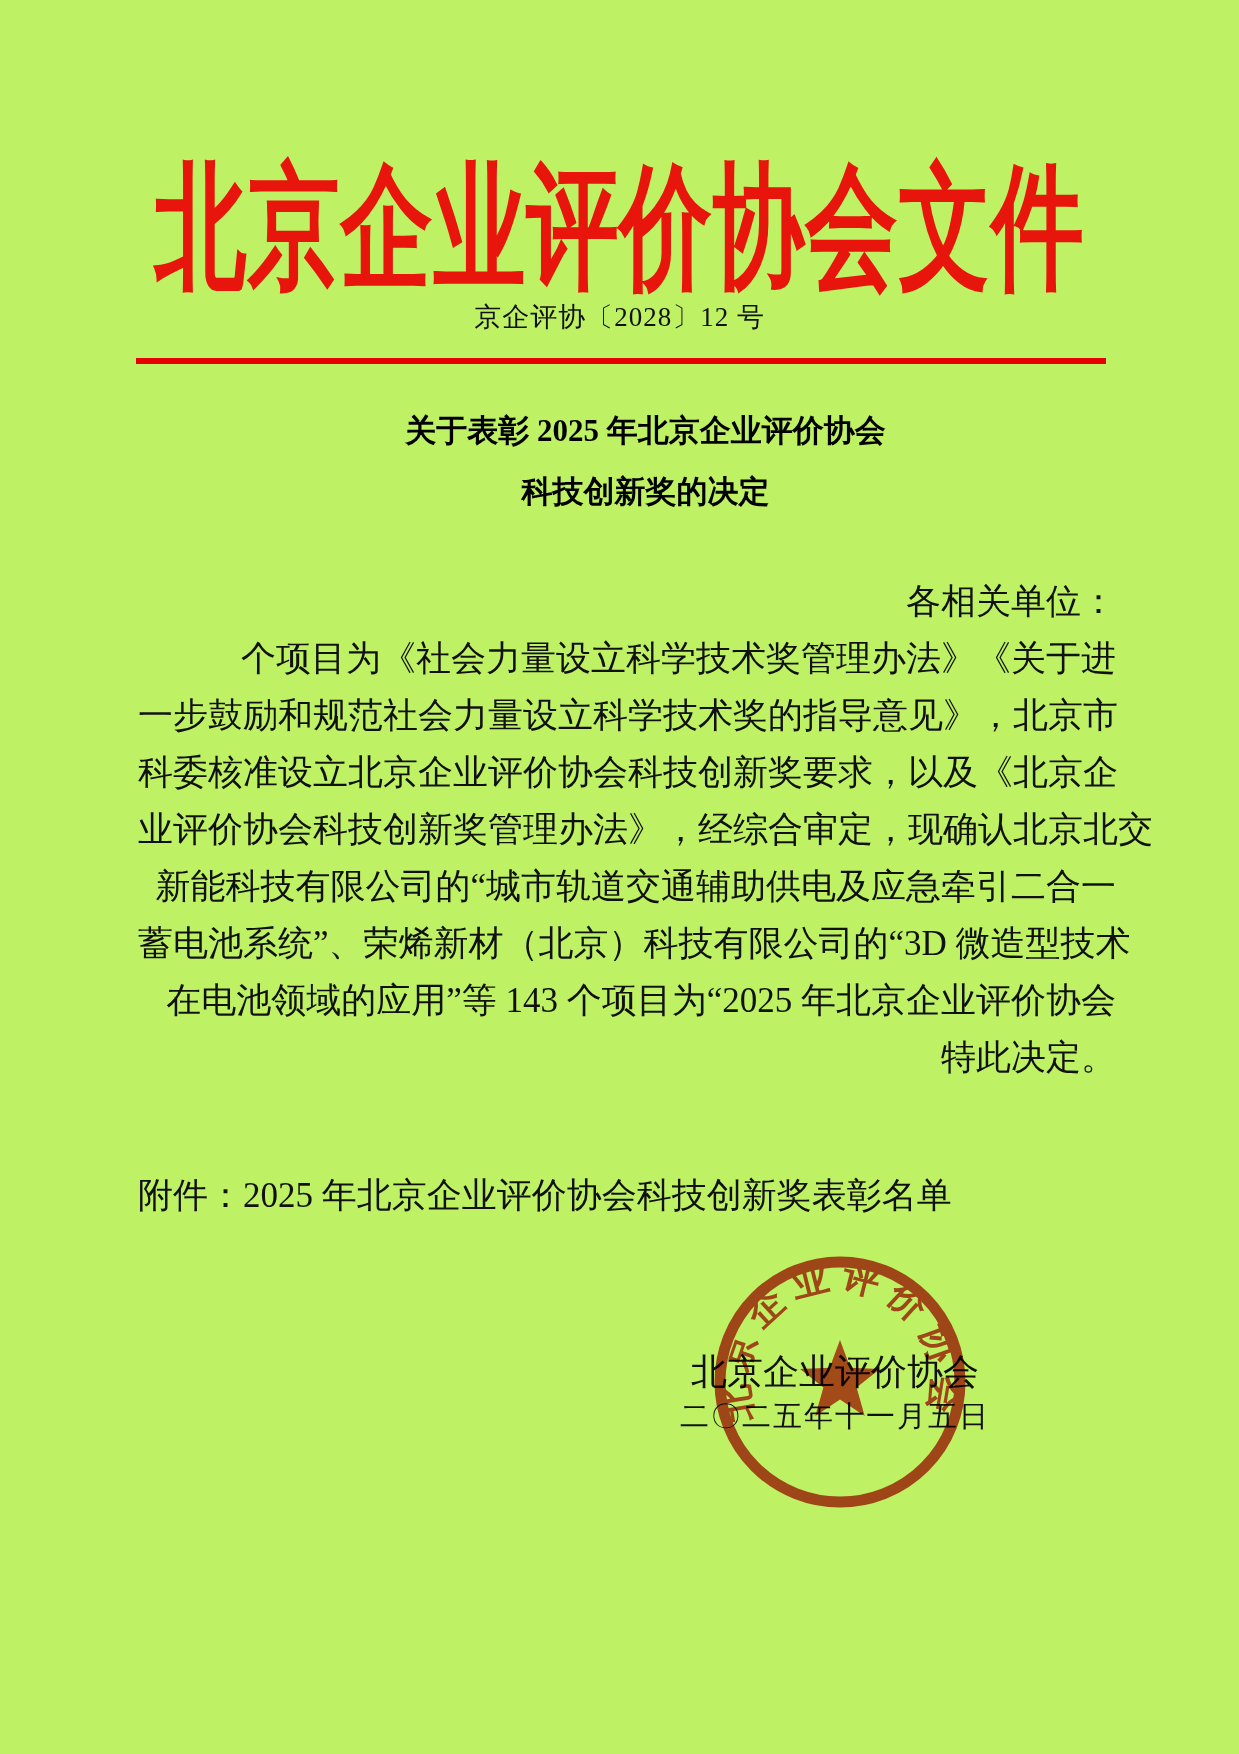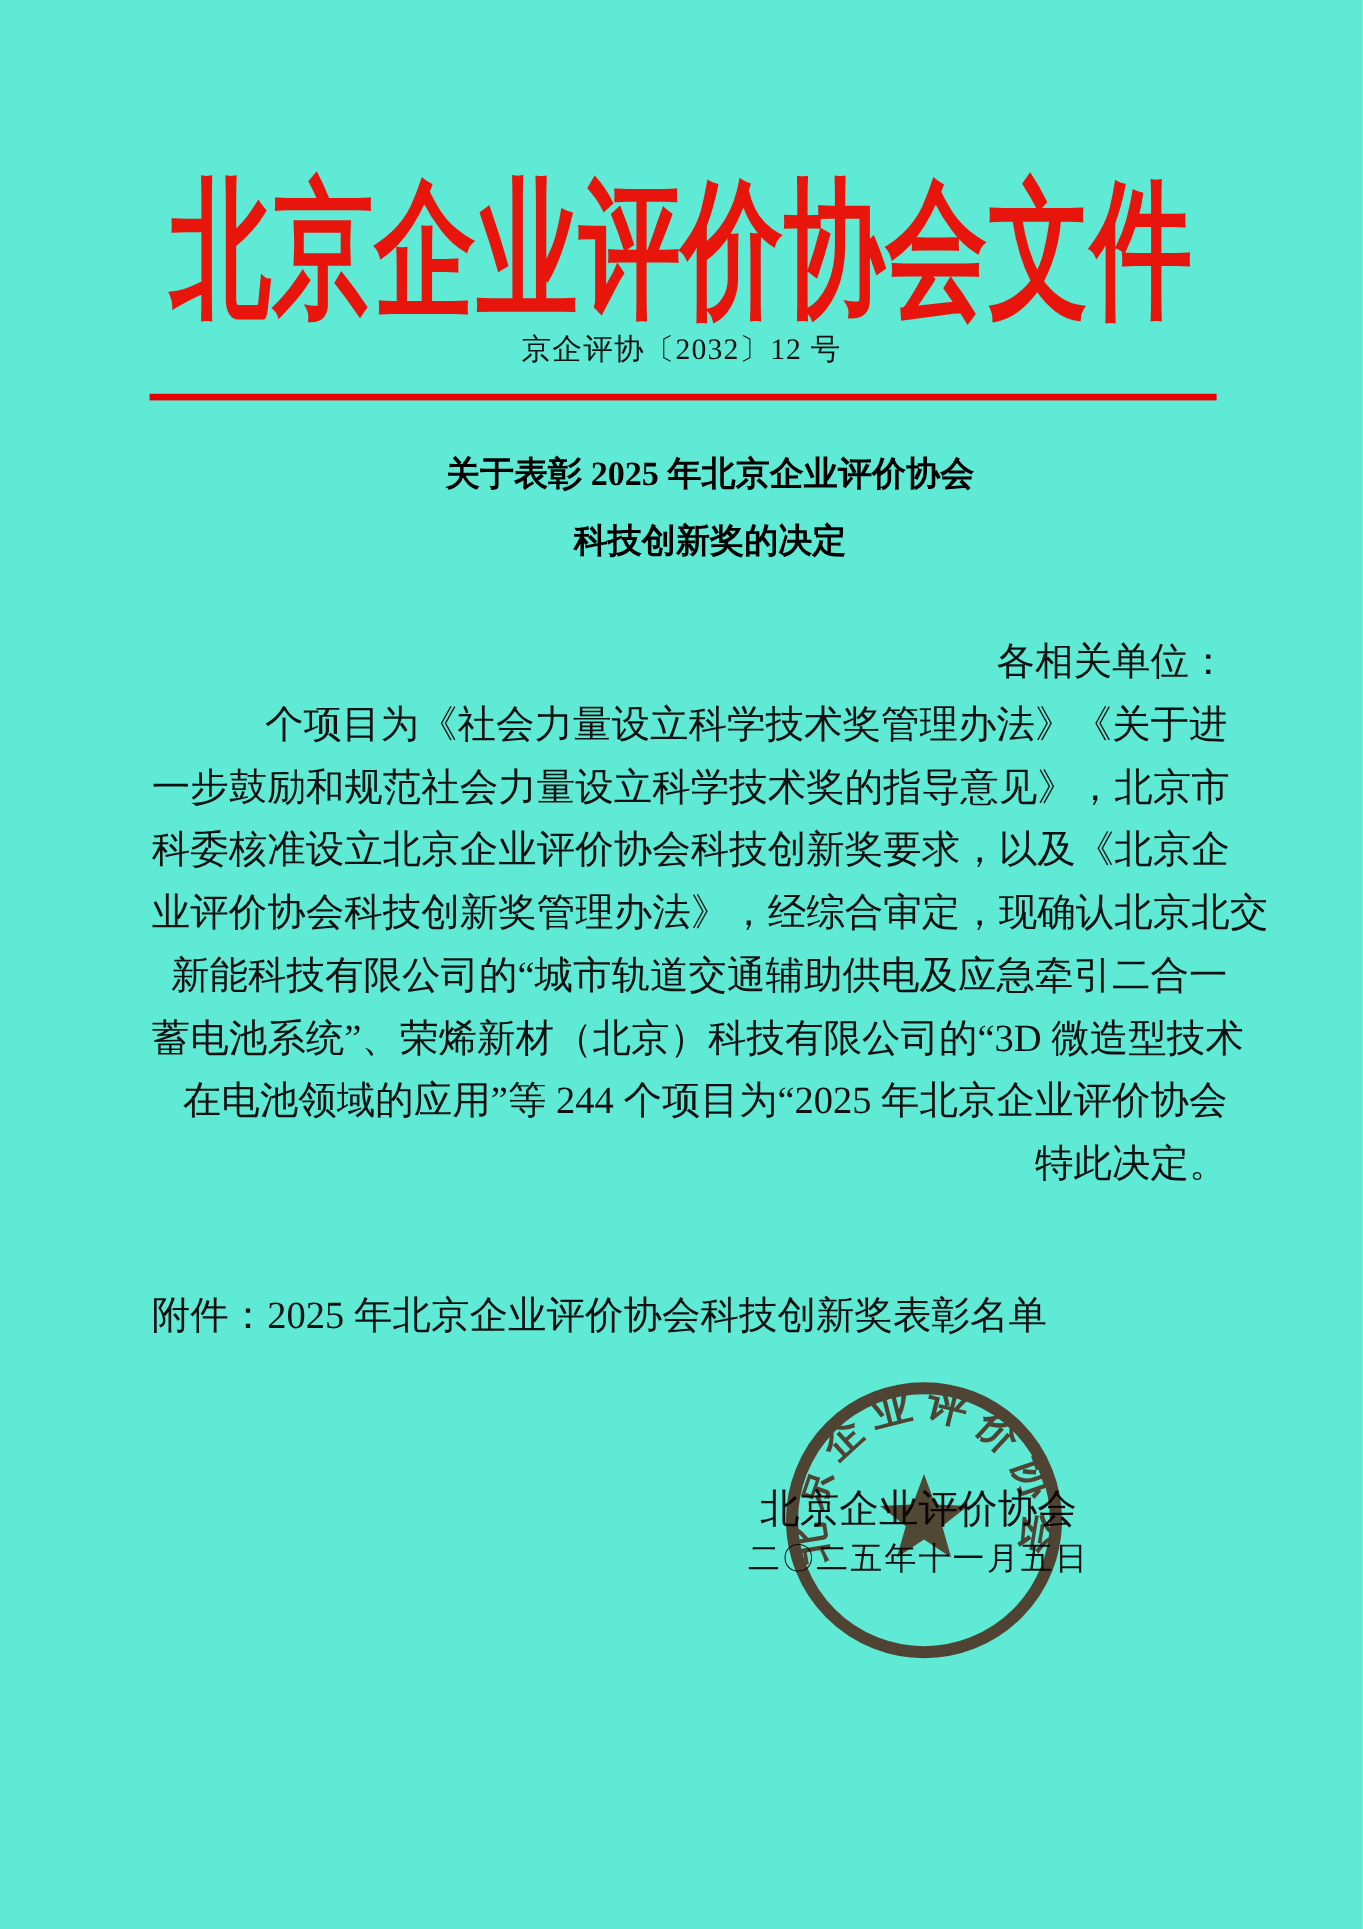--- a/index.html
+++ b/index.html
@@ -4,21 +4,21 @@
 <style>
   html, body {
     margin: 0;
     padding: 0;
     background: #ffffff;
   }
   .page {
     position: relative;
     width: 1239px;
     height: 1754px;
-    background: #5eead4;
+    background: #bef264;
     overflow: hidden;
     font-family: "Liberation Serif", "DejaVu Serif", serif;
     color: #1a1a1a;
   }
   .header-title {
     position: absolute;
     top: 160px;
     left: 0;
     width: 100%;
     text-align: center;
@@ -119,38 +119,38 @@
     font-weight: bold;
   }
 </style>
 </head>
 <body>
 
 <div class="page">
 
   <div class="header-title">北京企业评价协会文件</div>
 
-  <div class="doc-number">京企评协〔2032〕12 号</div>
+  <div class="doc-number">京企评协〔2028〕12 号</div>
 
   <div class="red-rule"></div>
 
   <div class="doc-title">
     <div>关于表彰 2025 年北京企业评价协会</div>
     <div>科技创新奖的决定</div>
   </div>
 
   <div class="body-block">
     <div class="body-line">各相关单位：</div>
     <div class="body-line indent">个项目为《社会力量设立科学技术奖管理办法》《关于进</div>
     <div class="body-line">一步鼓励和规范社会力量设立科学技术奖的指导意见》，北京市</div>
     <div class="body-line">科委核准设立北京企业评价协会科技创新奖要求，以及《北京企</div>
     <div class="body-line">业评价协会科技创新奖管理办法》，经综合审定，现确认北京北交</div>
     <div class="body-line">新能科技有限公司的“城市轨道交通辅助供电及应急牵引二合一</div>
     <div class="body-line">蓄电池系统”、荣烯新材（北京）科技有限公司的“3D 微造型技术</div>
-    <div class="body-line">在电池领域的应用”等 244 个项目为“2025 年北京企业评价协会</div>
+    <div class="body-line">在电池领域的应用”等 143 个项目为“2025 年北京企业评价协会</div>
     <div class="body-line indent">特此决定。</div>
   </div>
 
   <div class="attachment-line">附件：2025 年北京企业评价协会科技创新奖表彰名单</div>
 
   <div class="signature-org">北京企业评价协会</div>
 
   <div class="signature-date">二〇二五年十一月五日</div>
 
   <svg class="seal" viewBox="0 0 268 268">

